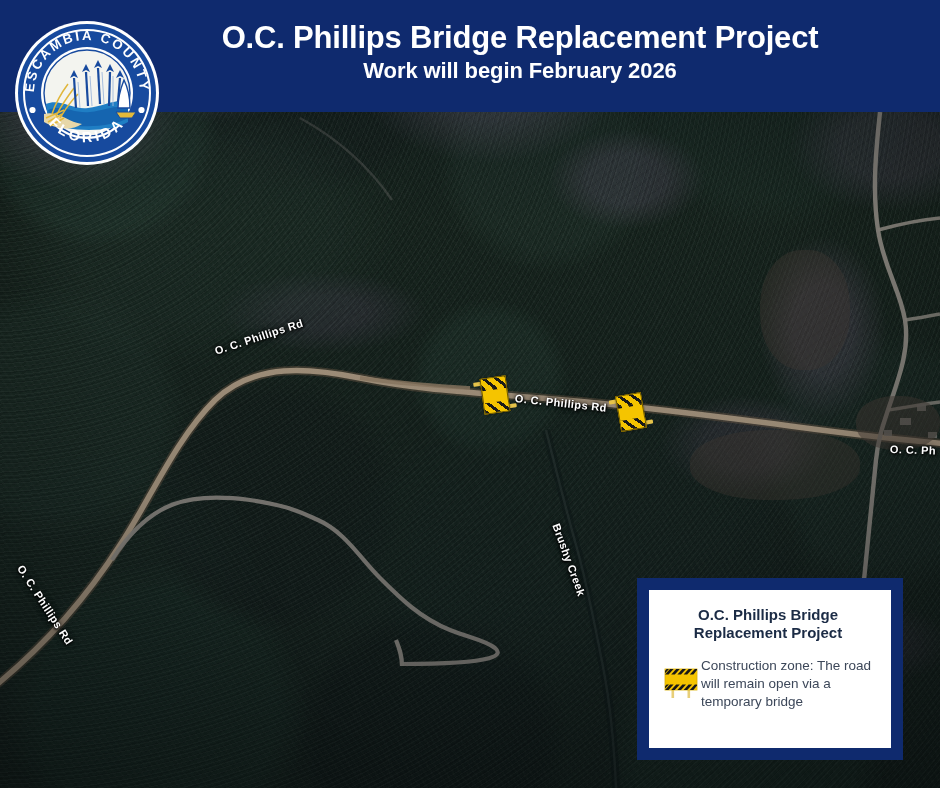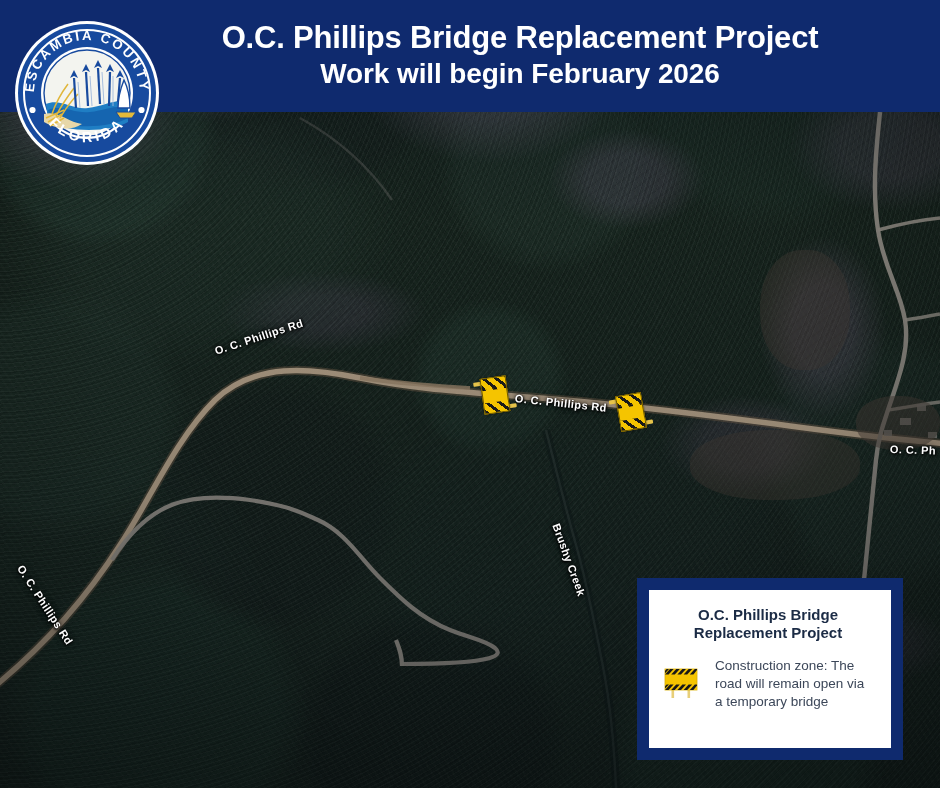--- a/index.html
+++ b/index.html
@@ -117,21 +117,21 @@
     background:#0f2a6e;z-index:30;
   }
   #header-text{
     position:absolute;left:170px;top:22px;width:700px;text-align:center;
     color:#ffffff;
   }
   #title-main{
     font-size:31px;font-weight:bold;line-height:1.06;letter-spacing:-.2px;
   }
   #title-sub{
-    font-size:28px;font-weight:bold;line-height:1.15;margin-top:3px;letter-spacing:-.1px;
+    font-size:22px;font-weight:bold;line-height:1.15;margin-top:3px;letter-spacing:-.1px;
   }
 
   
   #seal{
     position:absolute;left:12px;top:18px;width:150px;height:150px;z-index:40;
   }
   #seal svg{display:block;}
 
   
   #legend{
@@ -141,21 +141,21 @@
   #legend-inner{
     width:100%;height:100%;background:#ffffff;
     padding:14px 16px 10px 12px;
     display:flex;flex-direction:column;
   }
   #legend-title{
     color:#1b2b45;font-size:15px;font-weight:bold;line-height:1.22;
     text-align:center;margin:2px 0 0 0;
   }
   #legend-body{
-    display:flex;align-items:flex-start;gap:14px;margin-top:14px;
+    display:flex;align-items:flex-start;gap:0;margin-top:14px;
   }
   #legend-icon{width:40px;height:40px;flex:0 0 40px;margin-top:4px;}
   #legend-caption{
     color:#3c4759;font-size:13.5px;line-height:1.34;
   }
 </style>
 </head>
 <body>
 
 <div id="page">

